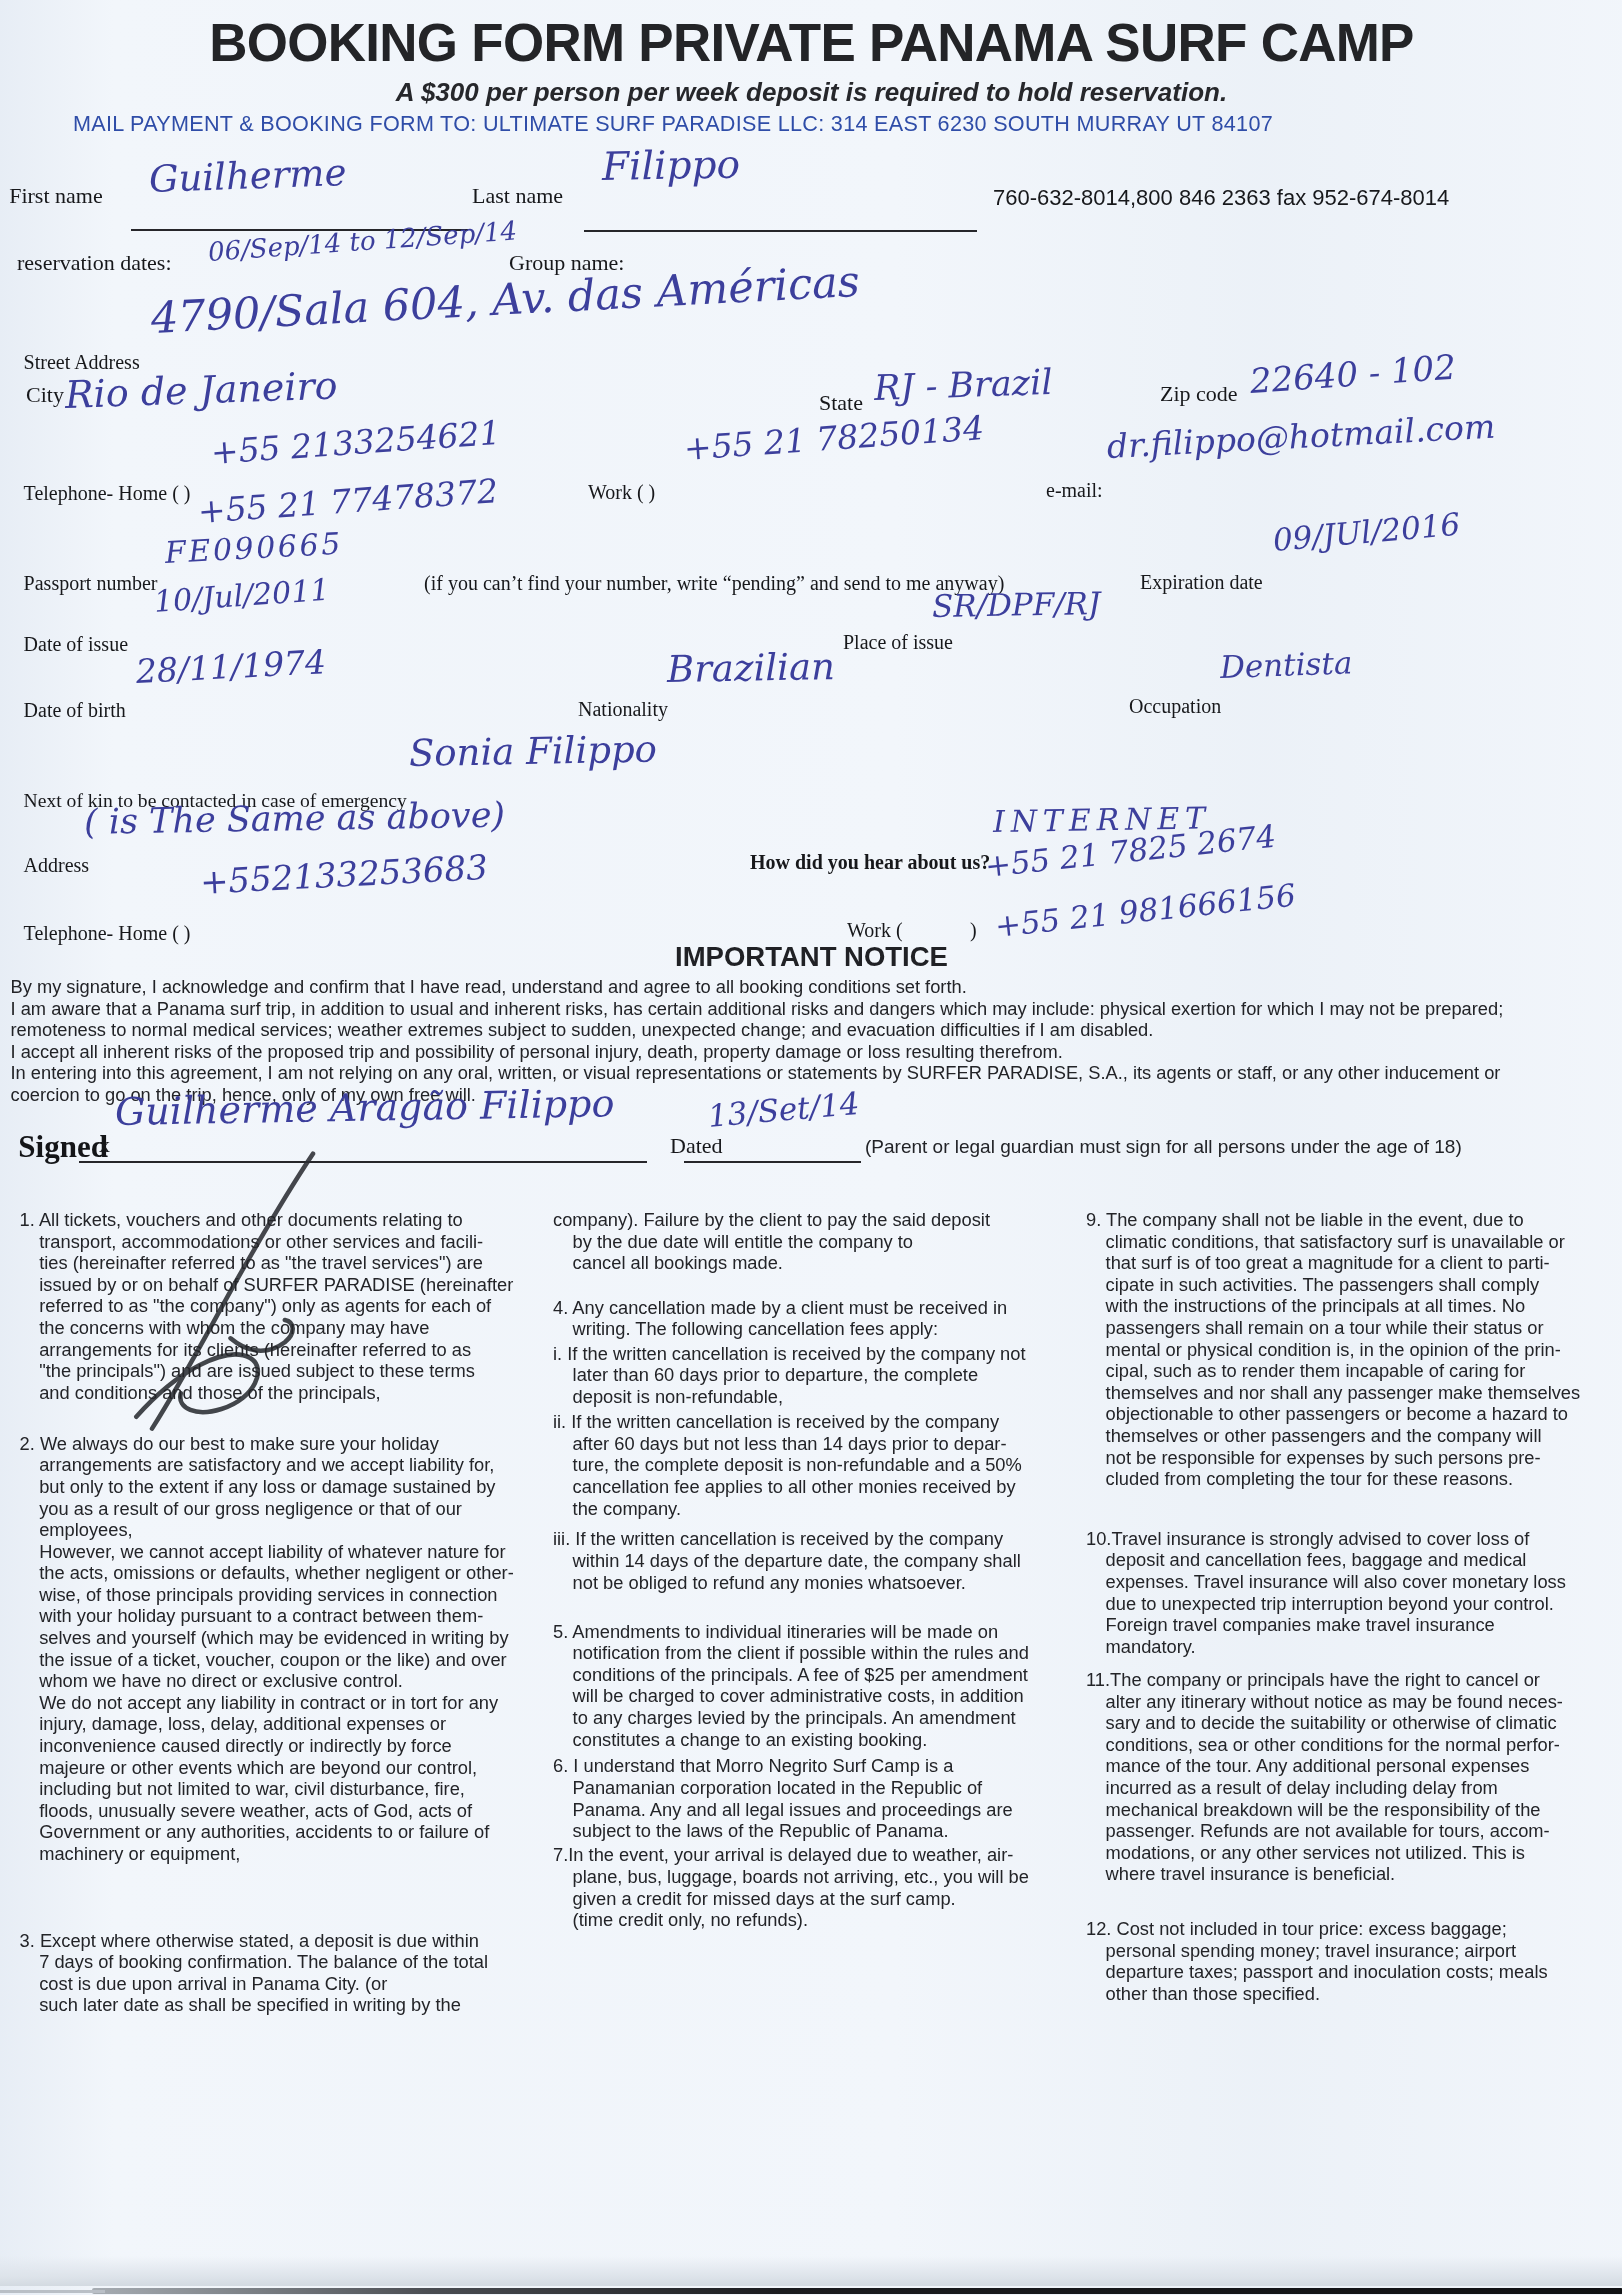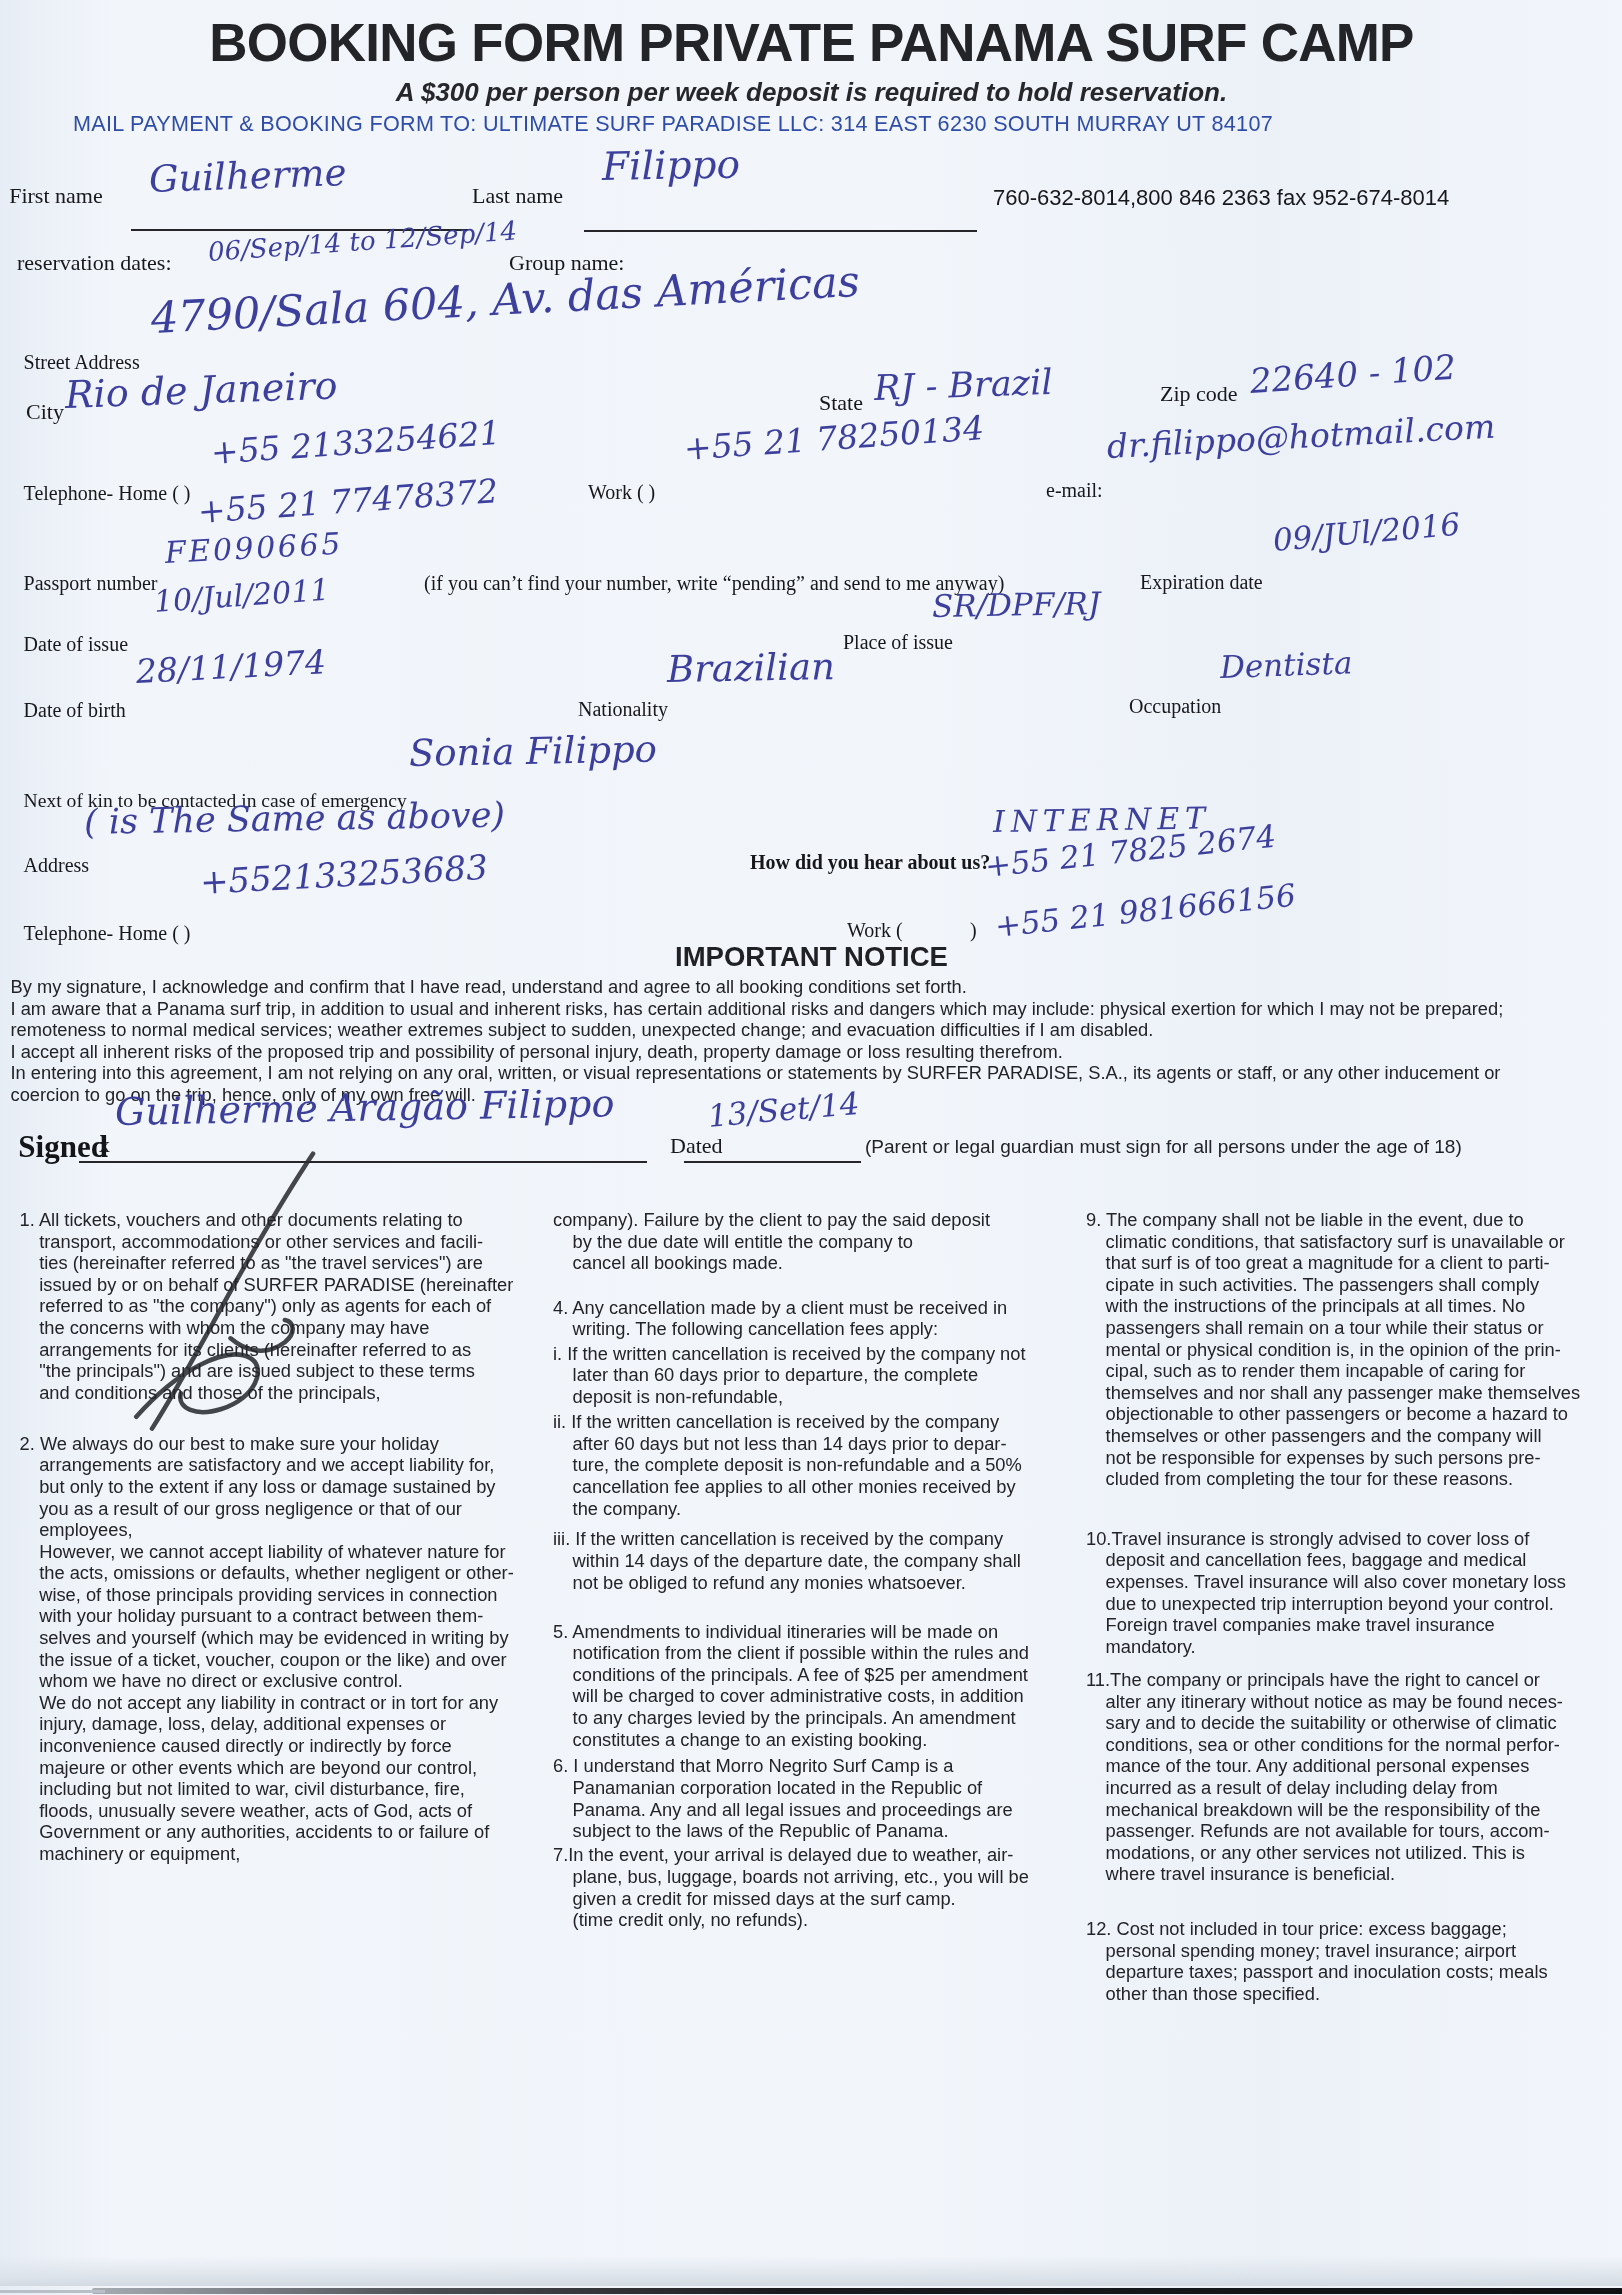--- a/index.html
+++ b/index.html
@@ -87,21 +87,21 @@
   <div class="uline" style="left:584px;top:230px;width:393px;"></div>
   <span class="lbl sans" style="left:993px;top:185px;font-size:22px;">760-632-8014,800 846 2363 fax 952-674-8014</span>
 
   <span class="lbl" style="left:17px;top:250px;">reservation dates:</span>
   <span class="hw" style="left:208px;top:237px;font-size:26px;transform:rotate(-4deg);">06/Sep/14 to 12/Sep/14</span>
   <span class="lbl" style="left:509px;top:250px;">Group name:</span>
 
   <span class="lbl lbl-sm" style="left:23.6px;top:327px;">Street Address</span>
   <span class="hw" style="left:151px;top:293px;font-size:43px;transform:rotate(-3deg);">4790/Sala 604, Av. das Américas</span>
 
-  <span class="lbl" style="left:26px;top:399px;">City</span>
+  <span class="lbl" style="left:26px;top:382px;">City</span>
   <span class="hw" style="left:65px;top:373px;font-size:38px;transform:rotate(-2deg);">Rio de Janeiro</span>
   <span class="lbl" style="left:819px;top:390px;">State</span>
   <span class="hw" style="left:874px;top:368px;font-size:35px;transform:rotate(-2deg);">RJ - Brazil</span>
   <span class="lbl" style="left:1160px;top:381px;">Zip code</span>
   <span class="hw" style="left:1250px;top:361px;font-size:34px;transform:rotate(-4deg);">22640 - 102</span>
 
   <span class="lbl lbl-sm" style="left:23.6px;top:458px;">Telephone- Home ( )</span>
   <span class="hw" style="left:211px;top:433px;font-size:33px;transform:rotate(-4deg);">+55 2133254621</span>
   <span class="hw" style="left:198px;top:492px;font-size:33px;transform:rotate(-4deg);">+55 21 77478372</span>
   <span class="lbl lbl-sm" style="left:588px;top:457px;">Work ( )</span>
@@ -191,20 +191,24 @@
 the issue of a ticket, voucher, coupon or the like) and over
 whom we have no direct or exclusive control.
 We do not accept any liability in contract or in tort for any
 injury, damage, loss, delay, additional expenses or
 inconvenience caused directly or indirectly by force
 majeure or other events which are beyond our control,
 including but not limited to war, civil disturbance, fire,
 floods, unusually severe weather, acts of God, acts of
 Government or any authorities, accidents to or failure of
 machinery or equipment,</p>
+    <p style="margin-top:65px;">3. Except where otherwise stated, a deposit is due within
+7 days of booking confirmation. The balance of the total
+cost is due upon arrival in Panama City. (or
+such later date as shall be specified in writing by the</p>
   </div>
 
   <div class="tcol" id="col2">
     <p>company). Failure by the client to pay the said deposit
 by the due date will entitle the company to
 cancel all bookings made.</p>
     <p style="margin-top:23px;">4. Any cancellation made by a client must be received in
 writing. The following cancellation fees apply:</p>
     <p style="margin-top:2.6px;">i.  If the written cancellation is received by the company not
 later than 60 days prior to departure, the complete

